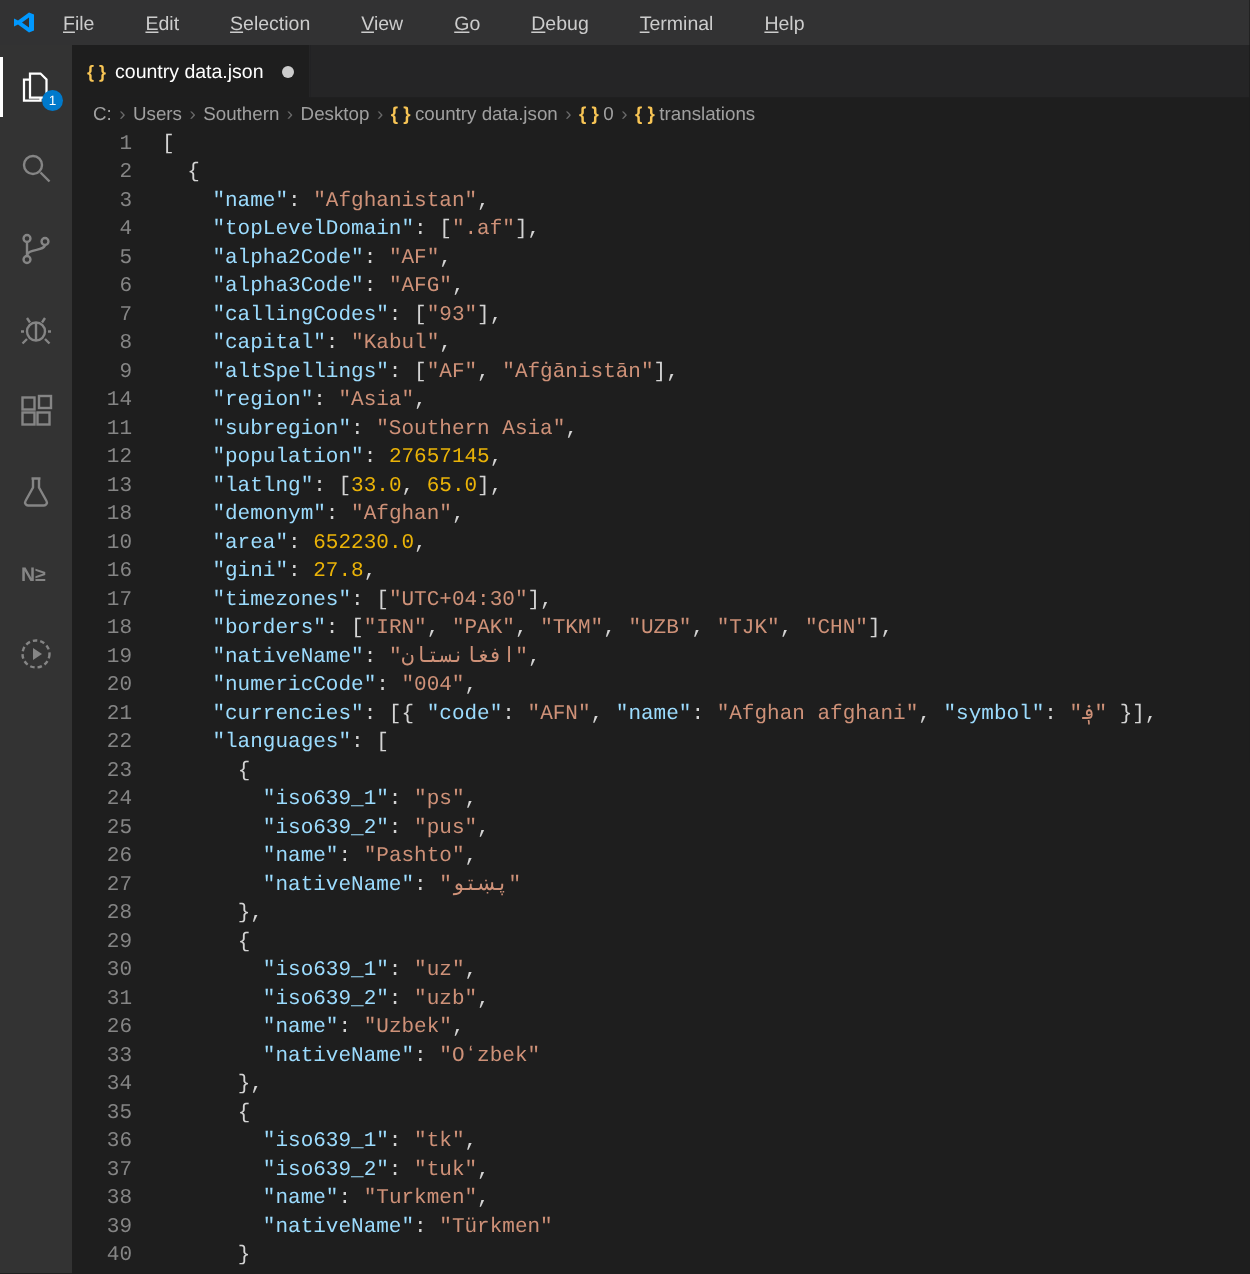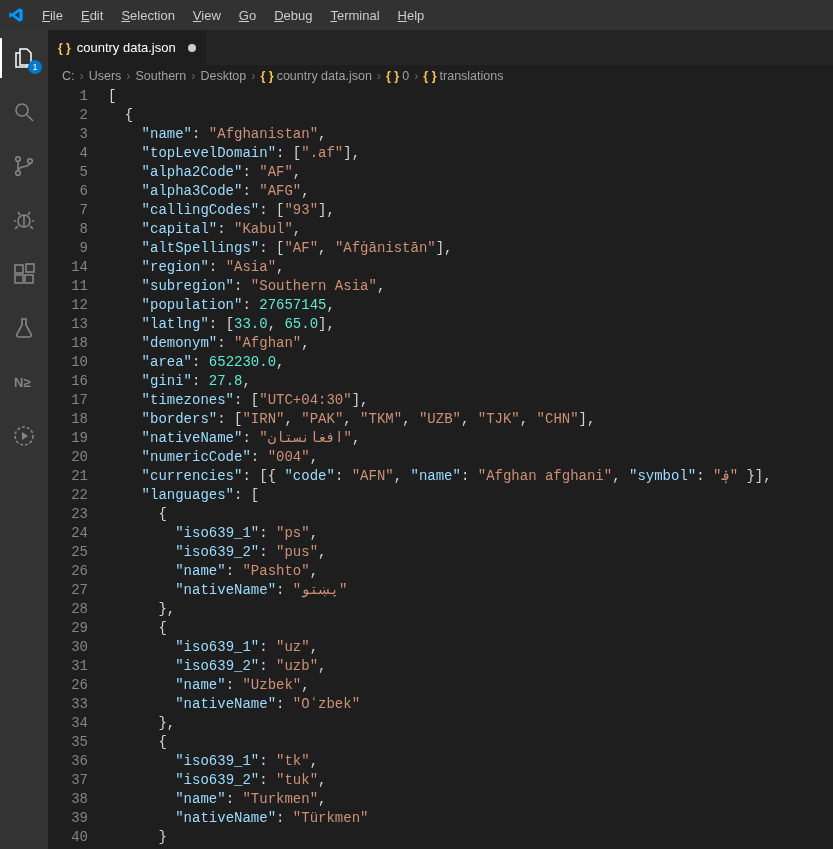--- a/index.html
+++ b/index.html
@@ -19,21 +19,21 @@
   background: #323233;
   display: flex;
   align-items: center;
   padding-left: 8px;
 }
 .vscode-logo {
   width: 16px;
   height: 16px;
   margin-right: 10px;
 }
-.menubar { display: flex; gap: 2px; }
+.menubar { display: flex; gap: 18px; }
 .menu-item {
   padding: 4px 8px;
   color: #cccccc;
   cursor: pointer;
 }
 .menu-item .mn { text-decoration: underline; }
 .main {
   flex: 1;
   display: flex;
   overflow: hidden;
@@ -134,21 +134,21 @@
   text-align: right;
   color: #858585;
   padding-right: 20px;
   user-select: none;
 }
 .gutter div { height: 19px; }
 .codelines { flex: 1; white-space: pre; color: #d4d4d4; }
 .codelines div { height: 19px; }
 .key { color: #9cdcfe; }
 .str { color: #ce9178; }
-.num { color: #5eead4; }
+.num { color: #eab308; }
 .pun { color: #d4d4d4; }
 svg { display: block; }
 </style>
 </head>
 <body>
 
 <div class="titlebar">
   <svg class="vscode-logo" viewBox="0 0 24 24">
     <path fill="#0098ff" d="M17 2 L22 4 L22 20 L17 22 L6 14 L2 16 L2 8 L6 10 Z M17 7 L10 12 L17 17 Z"></path>
   </svg>

